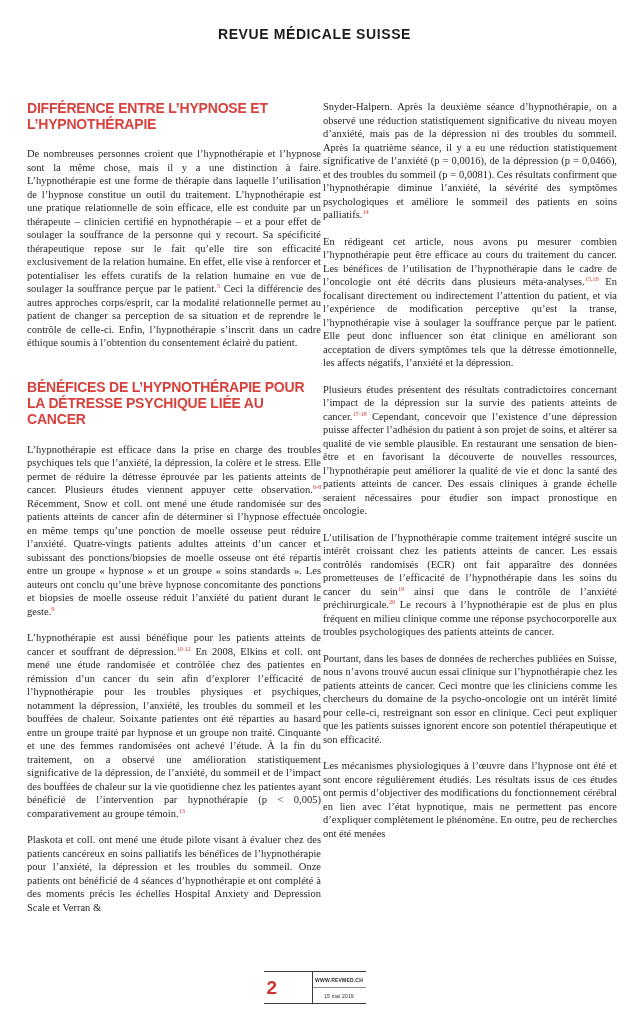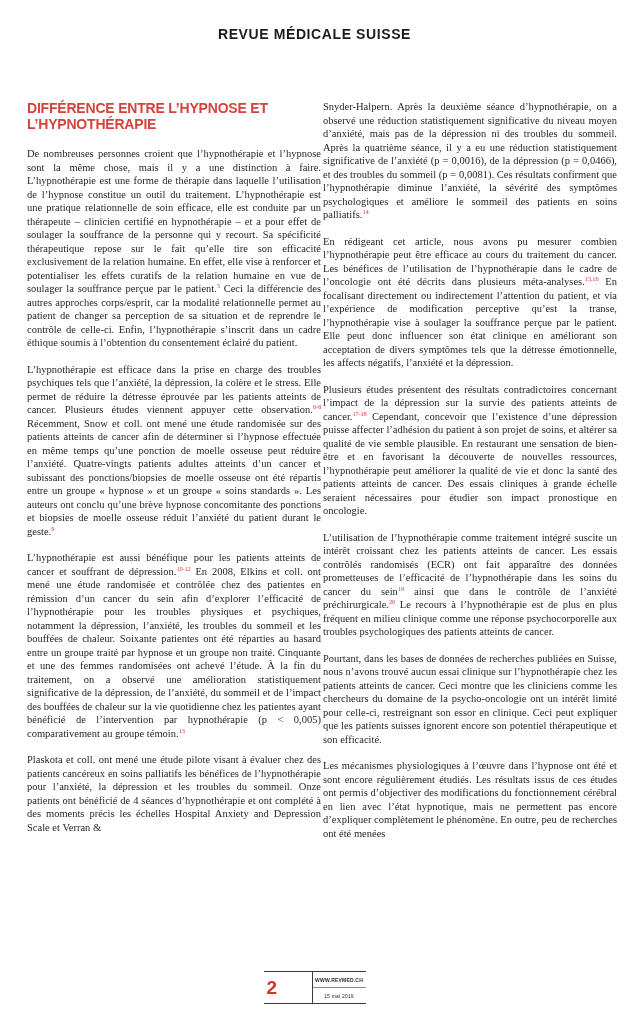--- a/index.html
+++ b/index.html
@@ -88,20 +88,21 @@
 </head>
 <body>
 
 <div class="journal-header">REVUE MÉDICALE SUISSE</div>
 
 <div class="article">
 
   <div class="col">
     <h2 class="section-heading">DIFFÉRENCE ENTRE L’HYPNOSE ET L’HYPNOTHÉRAPIE</h2>
     <p class="para">De nombreuses personnes croient que l’hypnothérapie et l’hypnose sont la même chose, mais il y a une distinction à faire. L’hypnothérapie est une forme de thérapie dans laquelle l’utilisation de l’hypnose constitue un outil du traitement. L’hypnothérapie est une pratique relationnelle de soin efficace, elle est conduite par un thérapeute – clinicien certifié en hypnothérapie – et a pour effet de soulager la souffrance de la personne qui y recourt. Sa spécificité thérapeutique repose sur le fait qu’elle tire son efficacité exclusivement de la relation humaine. En effet, elle vise à renforcer et potentialiser les effets curatifs de la relation humaine en vue de soulager la souffrance perçue par le patient.<sup class="ref">5</sup> Ceci la différencie des autres approches corps/esprit, car la modalité relationnelle permet au patient de changer sa perception de sa situation et de reprendre le contrôle de celle-ci. Enfin, l’hypnothérapie s’inscrit dans un cadre éthique soumis à l’obtention du consentement éclairé du patient.</p>
+    <h2 class="section-heading spaced">BÉNÉFICES DE L’HYPNOTHÉRAPIE POUR LA DÉTRESSE PSYCHIQUE LIÉE AU CANCER</h2>
     <p class="para">L’hypnothérapie est efficace dans la prise en charge des troubles psychiques tels que l’anxiété, la dépression, la colère et le stress. Elle permet de réduire la détresse éprouvée par les patients atteints de cancer. Plusieurs études viennent appuyer cette observation.<sup class="ref">6-8</sup> Récemment, Snow et coll. ont mené une étude randomisée sur des patients atteints de cancer afin de déterminer si l’hypnose effectuée en même temps qu’une ponction de moelle osseuse peut réduire l’anxiété. Quatre-vingts patients adultes atteints d’un cancer et subissant des ponctions/biopsies de moelle osseuse ont été répartis entre un groupe «&nbsp;hypnose&nbsp;» et un groupe «&nbsp;soins standards&nbsp;». Les auteurs ont conclu qu’une brève hypnose concomitante des ponctions et biopsies de moelle osseuse réduit l’anxiété du patient durant le geste.<sup class="ref">9</sup></p>
     <p class="para">L’hypnothérapie est aussi bénéfique pour les patients atteints de cancer et souffrant de dépression.<sup class="ref">10-12</sup> En 2008, Elkins et coll. ont mené une étude randomisée et contrôlée chez des patientes en rémission d’un cancer du sein afin d’explorer l’efficacité de l’hypnothérapie pour les troubles physiques et psychiques, notamment la dépression, l’anxiété, les troubles du sommeil et les bouffées de chaleur. Soixante patientes ont été réparties au hasard entre un groupe traité par hypnose et un groupe non traité. Cinquante et une des femmes randomisées ont achevé l’étude. À la fin du traitement, on a observé une amélioration statistiquement significative de la dépression, de l’anxiété, du sommeil et de l’impact des bouffées de chaleur sur la vie quotidienne chez les patientes ayant bénéficié de l’intervention par hypnothérapie (p &lt; 0,005) comparativement au groupe témoin.<sup class="ref">13</sup></p>
     <p class="para">Plaskota et coll. ont mené une étude pilote visant à évaluer chez des patients cancéreux en soins palliatifs les bénéfices de l’hypnothérapie pour l’anxiété, la dépression et les troubles du sommeil. Onze patients ont bénéficié de 4 séances d’hypnothérapie et ont complété à des moments précis les échelles Hospital Anxiety and Depression Scale et Verran &amp;</p>
   </div>
 
   <div class="col">
     <p class="para">Snyder-Halpern. Après la deuxième séance d’hypnothérapie, on a observé une réduction statistiquement significative du niveau moyen d’anxiété, mais pas de la dépression ni des troubles du sommeil. Après la quatrième séance, il y a eu une réduction statistiquement significative de l’anxiété (p = 0,0016), de la dépression (p = 0,0466), et des troubles du sommeil (p = 0,0081). Ces résultats confirment que l’hypnothérapie diminue l’anxiété, la sévérité des symptômes psychologiques et améliore le sommeil des patients en soins palliatifs.<sup class="ref">14</sup></p>
     <p class="para">En rédigeant cet article, nous avons pu mesurer combien l’hypnothérapie peut être efficace au cours du traitement du cancer. Les bénéfices de l’utilisation de l’hypnothérapie dans le cadre de l’oncologie ont été décrits dans plusieurs méta-analyses.<sup class="ref">15,16</sup> En focalisant directement ou indirectement l’attention du patient, et via l’expérience de modification perceptive qu’est la transe, l’hypnothérapie vise à soulager la souffrance perçue par le patient. Elle peut donc influencer son état clinique en améliorant son acceptation de divers symptômes tels que la détresse émotionnelle, les affects négatifs, l’anxiété et la dépression.</p>
     <p class="para">Plusieurs études présentent des résultats contradictoires concernant l’impact de la dépression sur la survie des patients atteints de cancer.<sup class="ref">17-18</sup> Cependant, concevoir que l’existence d’une dépression puisse affecter l’adhésion du patient à son projet de soins, et altérer sa qualité de vie semble plausible. En restaurant une sensation de bien-être et en favorisant la découverte de nouvelles ressources, l’hypnothérapie peut améliorer la qualité de vie et donc la santé des patients atteints de cancer. Des essais cliniques à grande échelle seraient nécessaires pour étudier son impact pronostique en oncologie.</p>
     <p class="para">L’utilisation de l’hypnothérapie comme traitement intégré suscite un intérêt croissant chez les patients atteints de cancer. Les essais contrôlés randomisés (ECR) ont fait apparaître des données prometteuses de l’efficacité de l’hypnothérapie dans les soins du cancer du sein<sup class="ref">19</sup> ainsi que dans le contrôle de l’anxiété préchirurgicale.<sup class="ref">20</sup> Le recours à l’hypnothérapie est de plus en plus fréquent en milieu clinique comme une réponse psychocorporelle aux troubles psychologiques des patients atteints de cancer.</p>

